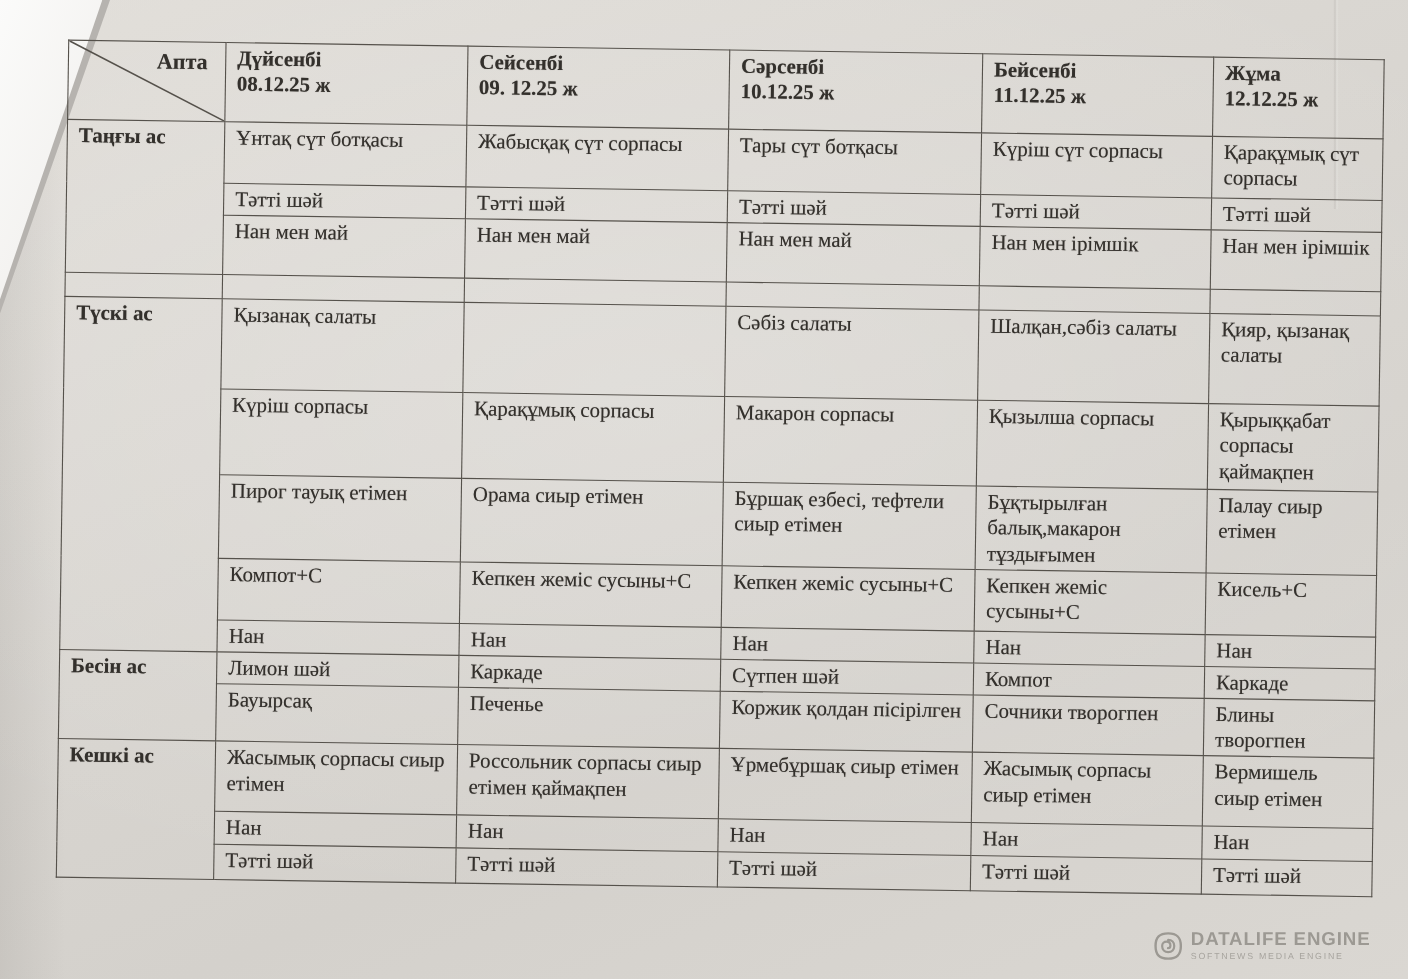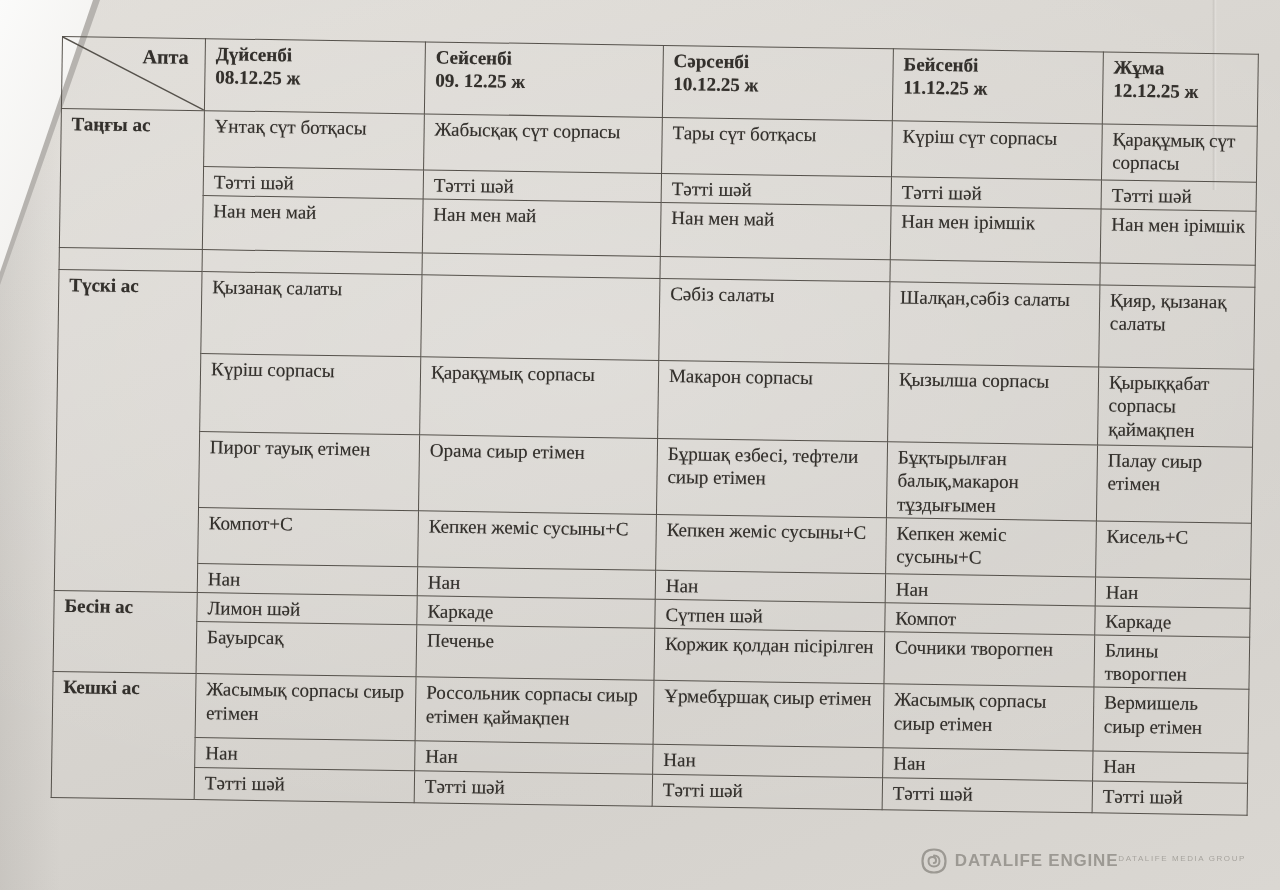--- a/index.html
+++ b/index.html
@@ -61,21 +61,21 @@
   tr.spacer-row td{padding:0;}
 
   
   .watermark{
     position:absolute;right:34px;bottom:16px;
     display:flex;align-items:center;gap:8px;
     color:#96938d;
     font-family:"Liberation Sans","DejaVu Sans",sans-serif;
     opacity:.9;
   }
-  .wm-text{display:flex;}
+  .wm-text{display:flex;flex-direction:column;}
   .wm-title{font-size:17px;font-weight:bold;letter-spacing:.8px;line-height:1.05;}
   .wm-sub{font-size:8px;letter-spacing:1.6px;margin-top:2px;color:#a19e98;}
   .wm-logo{width:26px;height:26px;flex:0 0 auto;}
 </style>
 </head>
 <body>
 
 <div class="paper">
   <div class="paper-shade-left"></div>
   <div class="crease"></div>
@@ -235,15 +235,15 @@
     </table>
 </div>
 
 <div class="watermark">
   <svg class="wm-logo" viewBox="0 0 26 26">
     <path d="M13 1.5 C21 1.5 24.5 5 24.5 13 C24.5 21 21 24.5 13 24.5 C5 24.5 1.5 21 1.5 13 C1.5 5 5 1.5 13 1.5 Z" fill="none" stroke="#96938d" stroke-width="2.2"></path>
     <path d="M13 7.5 C16.3 7.5 18.5 9.7 18.5 13 C18.5 16.3 16.3 18.5 13 18.5 C9.7 18.5 7.5 16.3 7.5 13 C7.5 10.5 9.3 9 11.5 9 C13.7 9 15 10.5 15 12.5 C15 14 14 15 12.8 15" fill="none" stroke="#96938d" stroke-width="2.0" stroke-linecap="round"></path>
   </svg>
   <div class="wm-text">
     <span class="wm-title">DATALIFE ENGINE</span>
-    <span class="wm-sub">DATALIFE MEDIA GROUP</span>
+    <span class="wm-sub">SOFTNEWS MEDIA ENGINE</span>
   </div>
 </div>
 
 </body></html>

